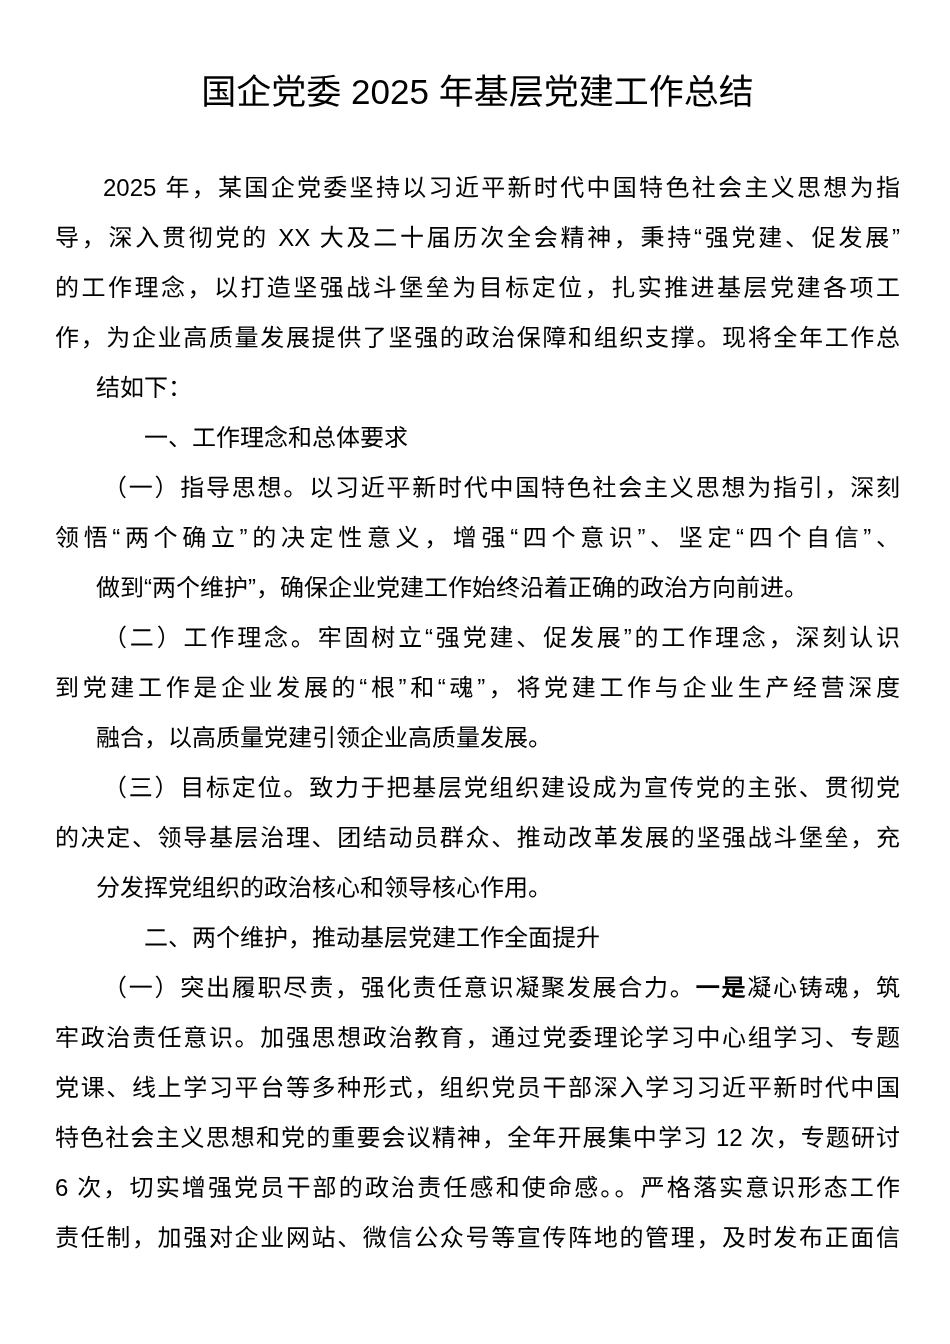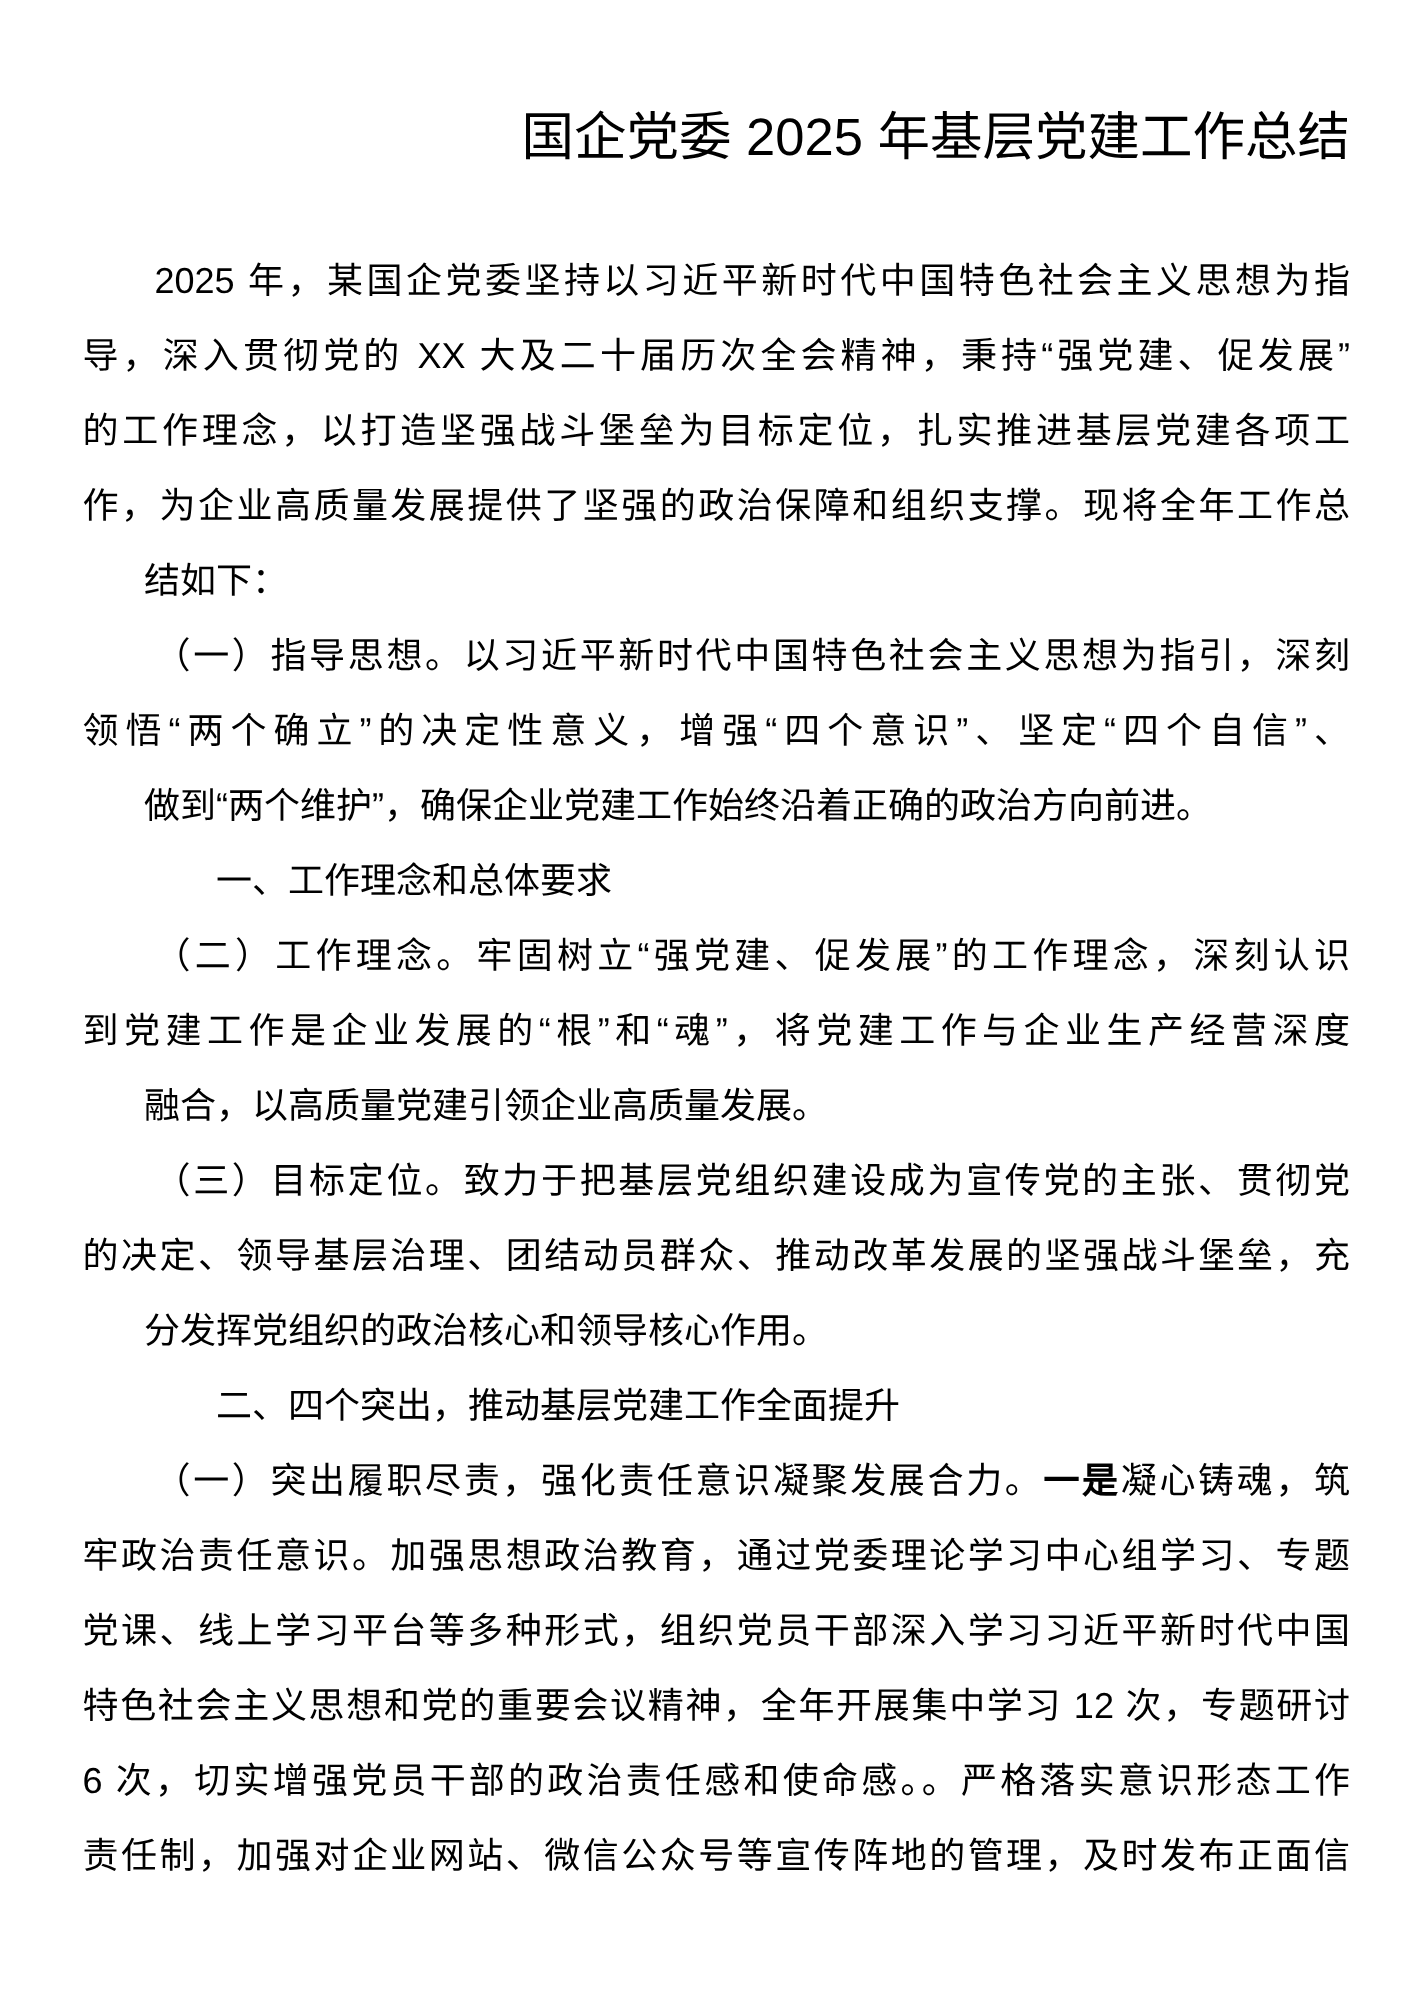--- a/index.html
+++ b/index.html
@@ -10,21 +10,21 @@
     color: #000000;
     font-family: "Liberation Sans", "DejaVu Sans", sans-serif;
     overflow: hidden;
   }
   .page { padding: 0 50px 0 55px; }
   .doc-title {
     margin: 64px 0 0 0;
     font-size: 35px;
     line-height: 56px;
     font-weight: 400;
-    text-align: right;
+    text-align: center;
     white-space: nowrap;
   }
   .content { margin-top: 43px; }
   .para { margin: 0; padding: 0; }
   .line {
     font-size: 24px;
     line-height: 50px;
     white-space: nowrap;
     text-align: justify;
     text-align-last: justify;
@@ -44,43 +44,43 @@
 
     <div class="para">
       <div class="line indent">2025 年，某国企党委坚持以习近平新时代中国特色社会主义思想为指</div>
       <div class="line">导，深入贯彻党的 XX 大及二十届历次全会精神，秉持“强党建、促发展”</div>
       <div class="line">的工作理念，以打造坚强战斗堡垒为目标定位，扎实推进基层党建各项工</div>
       <div class="line">作，为企业高质量发展提供了坚强的政治保障和组织支撑。现将全年工作总</div>
       <div class="line end">结如下：</div>
     </div>
 
     <div class="para">
+      <div class="line indent end">一、工作理念和总体要求</div>
+    </div>
+
+    <div class="para">
       <div class="line indent">（一）指导思想。以习近平新时代中国特色社会主义思想为指引，深刻</div>
       <div class="line">领悟“两个确立”的决定性意义，增强“四个意识”、坚定“四个自信”、</div>
       <div class="line end">做到“两个维护”，确保企业党建工作始终沿着正确的政治方向前进。</div>
-    </div>
-
-    <div class="para">
-      <div class="line indent end">一、工作理念和总体要求</div>
     </div>
 
     <div class="para">
       <div class="line indent">（二）工作理念。牢固树立“强党建、促发展”的工作理念，深刻认识</div>
       <div class="line">到党建工作是企业发展的“根”和“魂”，将党建工作与企业生产经营深度</div>
       <div class="line end">融合，以高质量党建引领企业高质量发展。</div>
     </div>
 
     <div class="para">
       <div class="line indent">（三）目标定位。致力于把基层党组织建设成为宣传党的主张、贯彻党</div>
       <div class="line">的决定、领导基层治理、团结动员群众、推动改革发展的坚强战斗堡垒，充</div>
       <div class="line end">分发挥党组织的政治核心和领导核心作用。</div>
     </div>
 
     <div class="para">
-      <div class="line indent end">二、四个突出，推动基层党建工作全面提升</div>
+      <div class="line indent end">二、两个维护，推动基层党建工作全面提升</div>
     </div>
 
     <div class="para">
       <div class="line indent"><span>（一）突出履职尽责，强化责任意识凝聚发展合力。</span><span class="bold">一是</span><span>凝心铸魂，筑</span></div>
       <div class="line">牢政治责任意识。加强思想政治教育，通过党委理论学习中心组学习、专题</div>
       <div class="line">党课、线上学习平台等多种形式，组织党员干部深入学习习近平新时代中国</div>
       <div class="line">特色社会主义思想和党的重要会议精神，全年开展集中学习 12 次，专题研讨</div>
       <div class="line">6 次，切实增强党员干部的政治责任感和使命感。。严格落实意识形态工作</div>
       <div class="line">责任制，加强对企业网站、微信公众号等宣传阵地的管理，及时发布正面信</div>
     </div>

